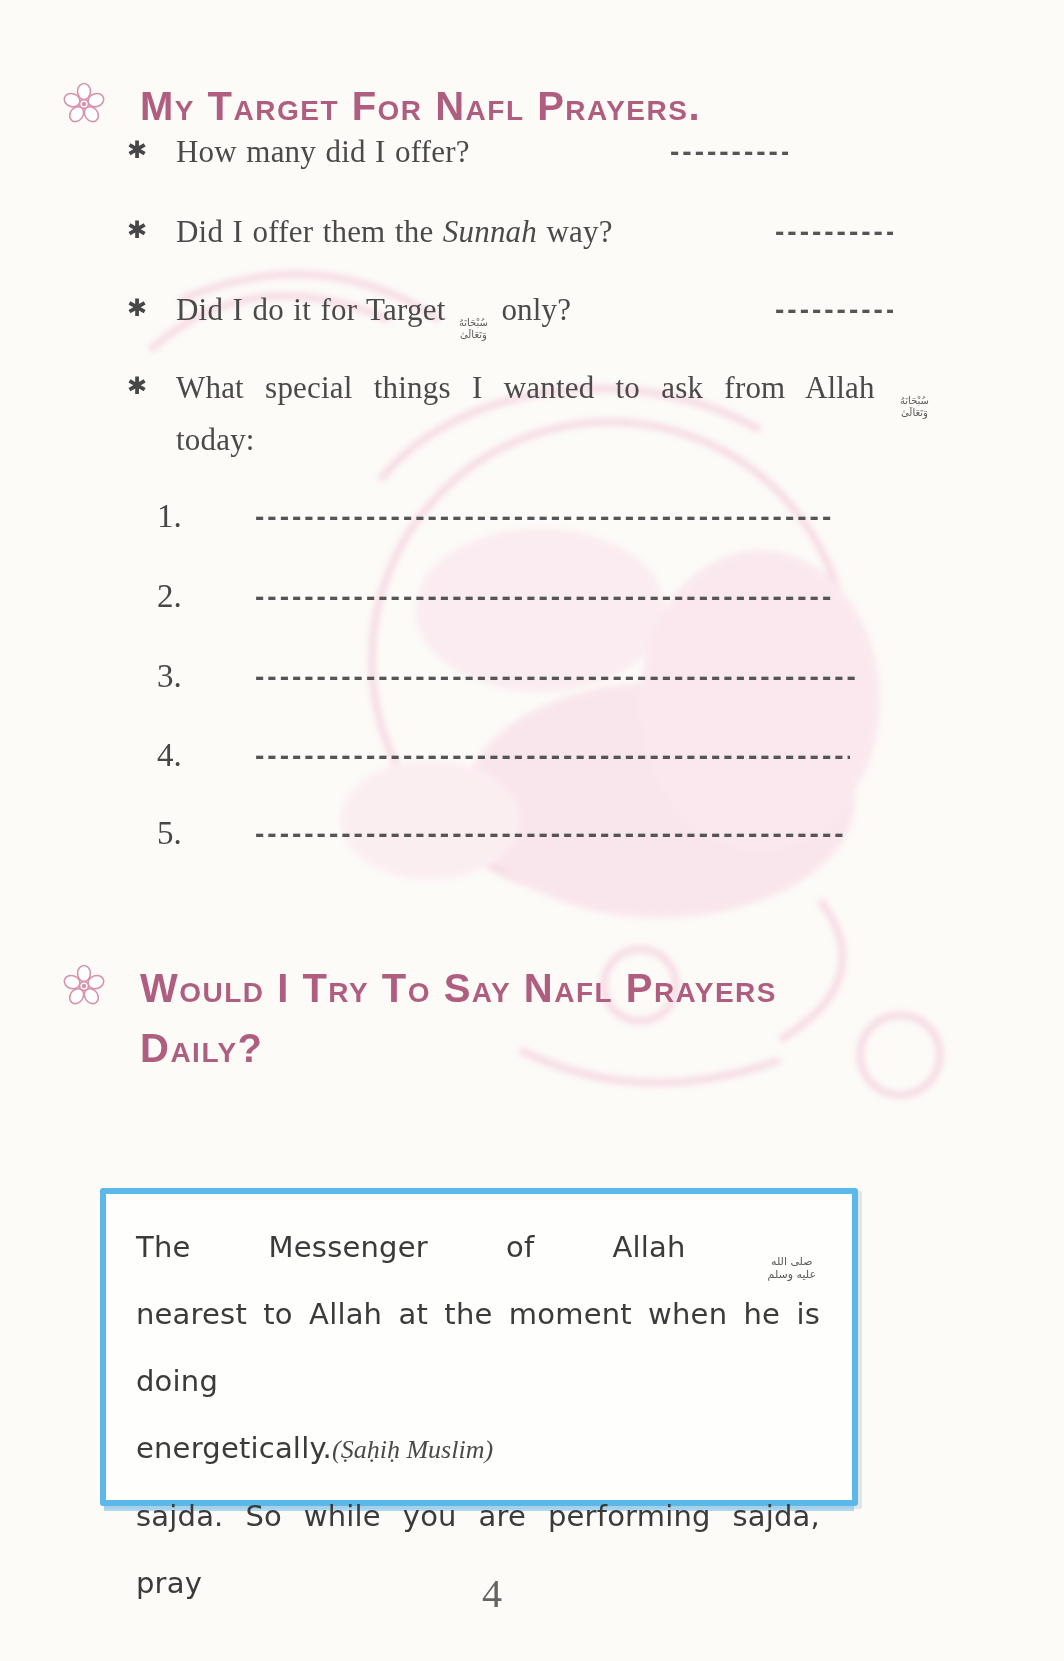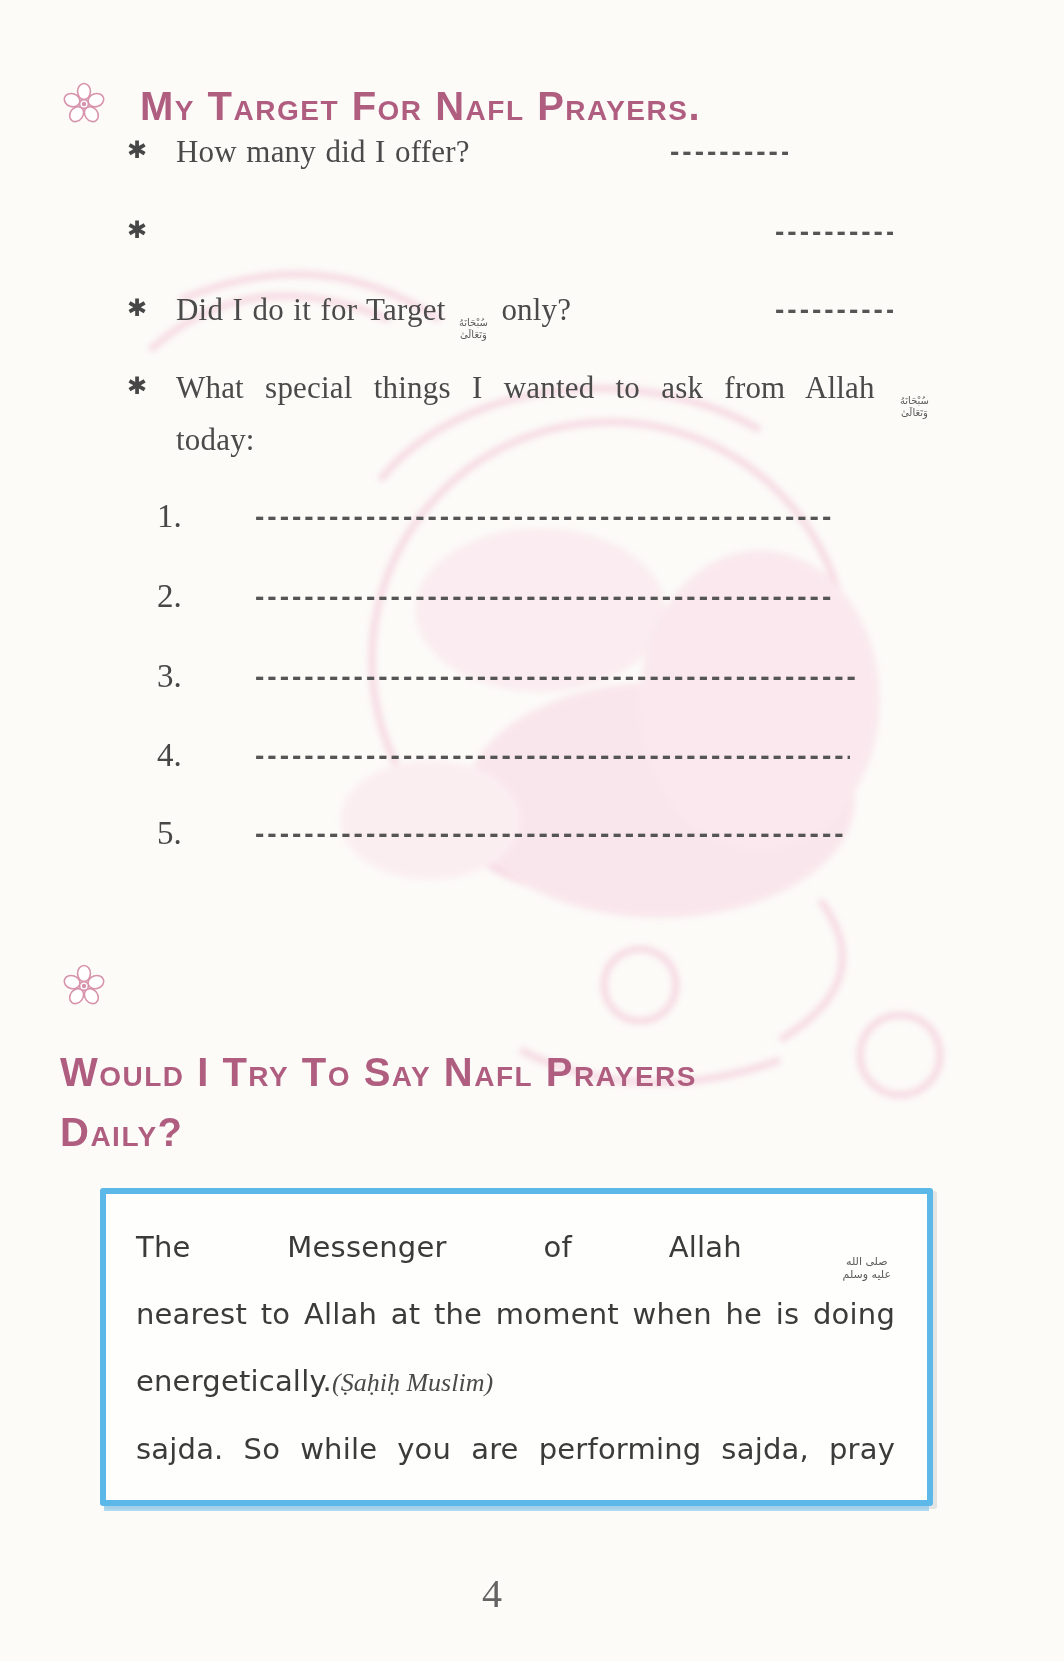--- a/index.html
+++ b/index.html
@@ -76,21 +76,21 @@
   .stack{
     display:inline-flex;flex-direction:column;align-items:center;
     font-family:"DejaVu Sans", sans-serif;
     font-size:11px;line-height:1.15;color:#5a5a5a;
     vertical-align:-8px;margin:0 4px;
   }
   .stack.small{font-size:10px;vertical-align:-6px;}
   
   .quote-box{
     position:absolute;left:100px;top:1188px;
-    width:833px;height:318px;box-sizing:border-box;
+    width:758px;height:318px;box-sizing:border-box;
     border:6px solid #5cb8e8;border-radius:3px;
     background:rgba(255,255,255,.65);
     box-shadow:0 9px 0 -4px rgba(124,195,233,.6), 4px 3px 0 rgba(150,160,168,.25);
     padding:20px 32px 0 30px;
   }
   .quote-line{
     font-family:"DejaVu Sans", sans-serif;
     font-size:29px;color:#3b3b3b;
     line-height:67px;letter-spacing:.2px;
     text-align:justify;text-align-last:justify;
@@ -148,20 +148,21 @@
   </div>
 
   <div class="q-row" style="top:130px;">
     <span class="mark">✱</span>
     <span class="q-text">How many did I offer?</span>
     <span class="blank blank-short q1-blank">------------------</span>
   </div>
 
   <div class="q-row" style="top:210px;">
     <span class="mark">✱</span>
+    <span class="q-text"><span>Did I offer them the </span><span class="it">Sunnah</span><span> way?</span></span>
     <span class="blank blank-short q2-blank">------------------</span>
   </div>
 
   <div class="q-row" style="top:288px;">
     <span class="mark">✱</span>
     <span class="q-text"><span>Did I do it for Target </span><span class="stack small">
           <span>سُبْحَانَهُ</span>
           <span>وَتَعَالَىٰ</span>
         </span><span> only?</span></span>
     <span class="blank blank-short q3-blank">------------------</span>
@@ -192,21 +193,21 @@
   </div>
   <div class="ans-row" style="top:737px;">
     <span class="ans-num">4.</span>
     <span class="blank blank-long" style="width:595px;">---------------------------------------------------------------</span>
   </div>
   <div class="ans-row" style="top:815px;">
     <span class="ans-num">5.</span>
     <span class="blank blank-long" style="width:590px;">---------------------------------------------------------------</span>
   </div>
 
-  <div class="h-row" style="top:958px;flex-direction:column;">
+  <div class="h-row" style="top:958px;">
     <svg class="flower" viewBox="0 0 48 48" xmlns="http://www.w3.org/2000/svg">
       <g fill="#ffffff" stroke="#d893ac" stroke-width="1.6">
         <g>
           <ellipse cx="24" cy="11.5" rx="6.4" ry="8"></ellipse>
           <ellipse cx="24" cy="11.5" rx="6.4" ry="8" transform="rotate(72 24 24)"></ellipse>
           <ellipse cx="24" cy="11.5" rx="6.4" ry="8" transform="rotate(144 24 24)"></ellipse>
           <ellipse cx="24" cy="11.5" rx="6.4" ry="8" transform="rotate(216 24 24)"></ellipse>
           <ellipse cx="24" cy="11.5" rx="6.4" ry="8" transform="rotate(288 24 24)"></ellipse>
         </g>
         <circle cx="24" cy="24" r="4.4"></circle>

